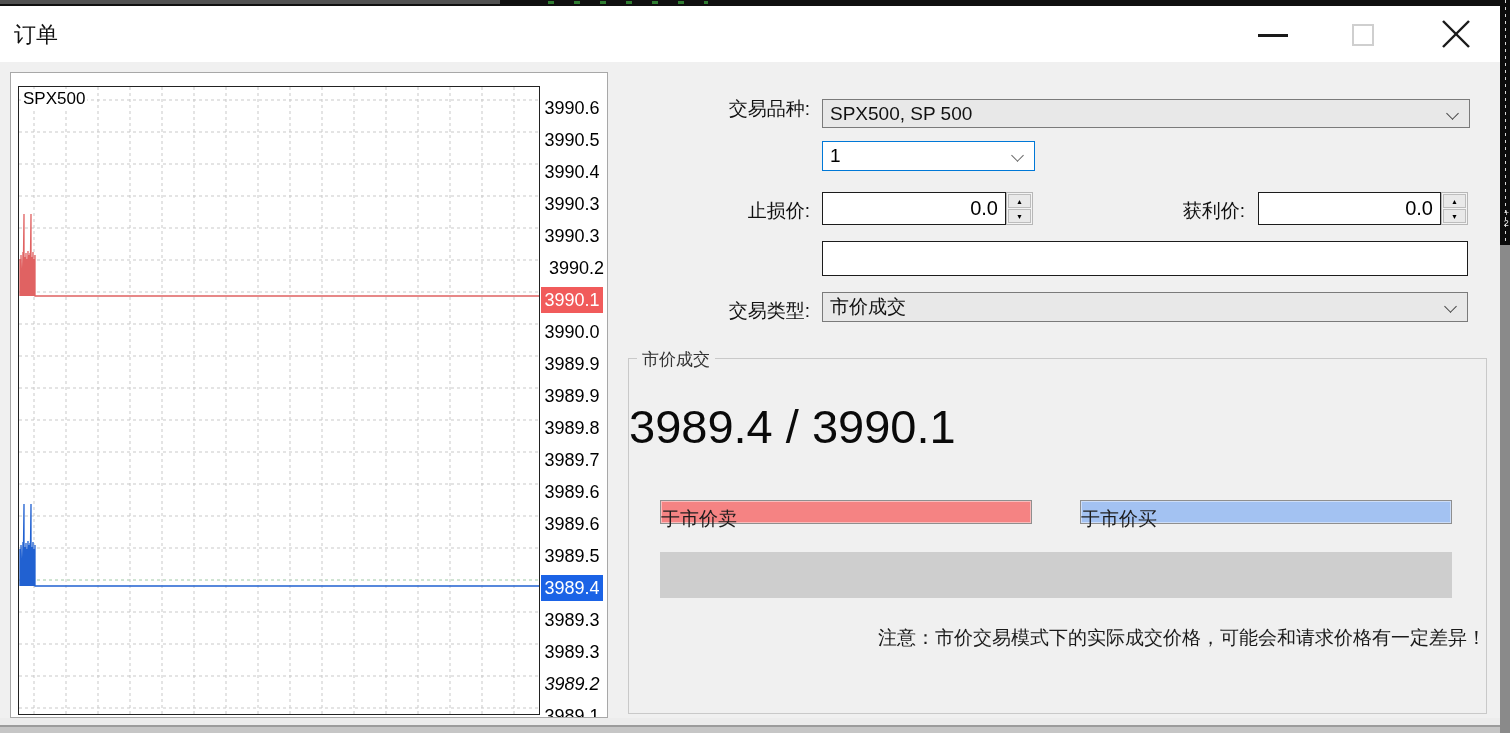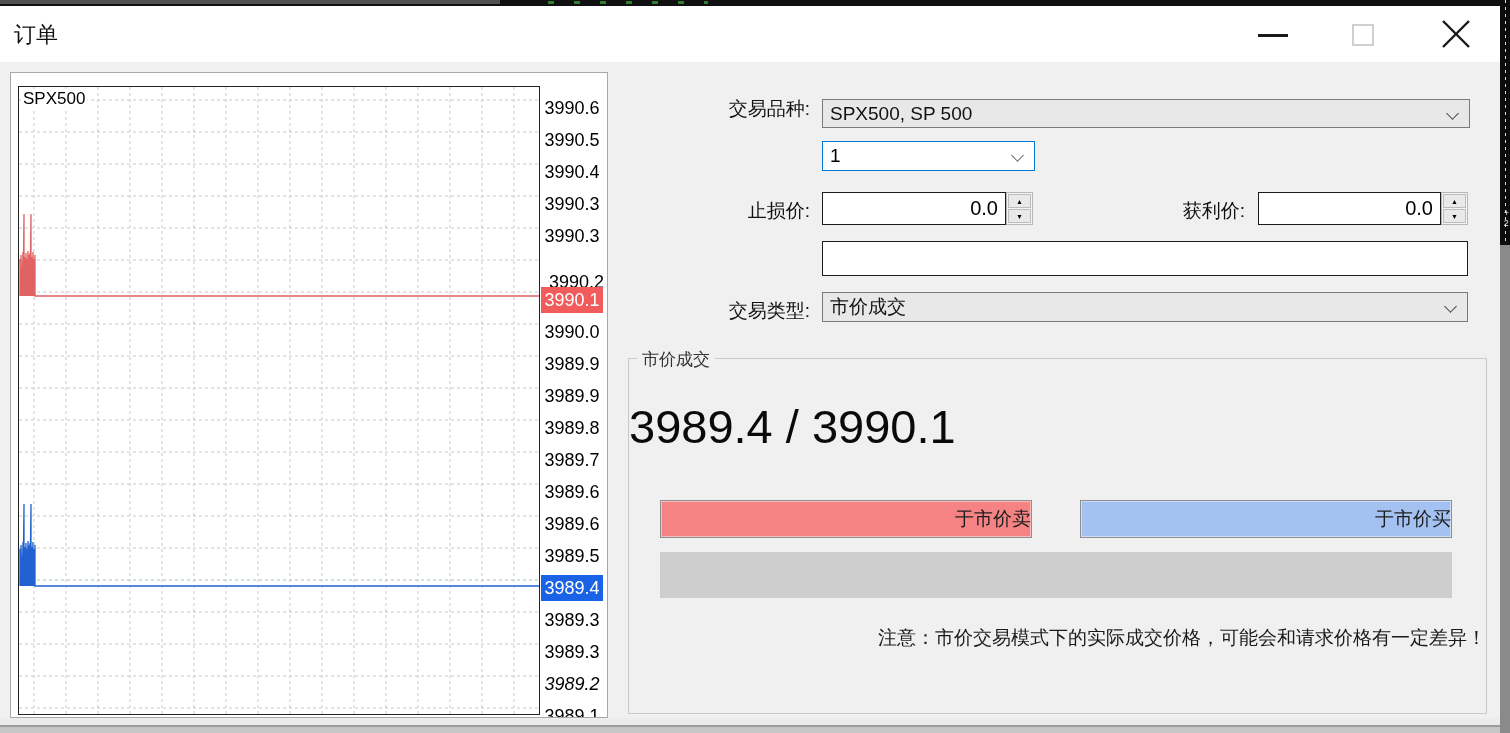--- a/index.html
+++ b/index.html
@@ -62,22 +62,22 @@
   .text-input input { width:100%; height:100%; border:none; outline:none; font-size:19px;
     padding:0 7px; font-family:inherit; background:transparent; }
 
   
   .groupbox { position:absolute; left:628px; top:352px; width:859px; height:356px;
     border:1px solid #c9c9c9; }
   .group-legend { position:absolute; left:8px; top:-11px; background:#f0f0f0; padding:0 5px;
     font-size:17px; color:#333; }
   .quote { position:absolute; left:0; top:40px; width:100%; text-align:left;
     font-size:47px; color:#0a0a0a; }
-  .exec-btn { position:absolute; top:141px; width:372px; height:38px; border:1px solid #8f8f8f;
-    box-shadow:inset 0 0 0 1px rgba(255,255,255,0.45); font-size:19px; text-align:right;
+  .exec-btn { position:absolute; top:141px; width:372px; height:24px; border:1px solid #8f8f8f;
+    box-shadow:inset 0 0 0 1px rgba(255,255,255,0.45); font-size:19px; text-align:left;
     line-height:36px; cursor:pointer; color:#1c1c1c; }
   .sell { left:31px; background:var(--sell-button); }
   .buy { left:451px; background:var(--buy-button); }
   .progress-bar { position:absolute; left:31px; top:193px; width:792px; height:46px;
     background:var(--disabled-bar); }
   .note { position:absolute; left:0; top:266px; width:100%; text-align:right; font-size:19px; color:#1a1a1a; }
 </style>
 </head>
 <body>
 
@@ -150,21 +150,21 @@
         <path id="bid-series" fill="none" stroke-width="1.3" d="M1 499 L1 462 L2 499 L2 458 L3 499 L4 455 L4 499 L5 417 L5 499 L6 460 L6 499 L7 456 L7 499 L8 462 L8 499 L9 454 L9 499 L10 458 L10 499 L11 456 L11 499 L12 417 L12 499 L13 460 L13 499 L14 455 L14 499 L15 462 L15 499 L16 458 L16 499 L520 499" stroke="#2161d1"></path>
       </svg>
       <div class="symbol-label">SPX500</div>
     </div>
     <div id="price-scale">
         <div class="scale-label" style="top: 22px;">3990.6</div>
         <div class="scale-label" style="top: 54px;">3990.5</div>
         <div class="scale-label" style="top: 86px;">3990.4</div>
         <div class="scale-label" style="top: 118px;">3990.3</div>
         <div class="scale-label" style="top: 150px;">3990.3</div>
-        <div class="scale-label" style="top: 196px; padding-left: 8px;">3990.2</div>
+        <div class="scale-label" style="top: 182px; padding-left: 8px;">3990.2</div>
         <div class="scale-label ask" style="top: 214px;">3990.1</div>
         <div class="scale-label" style="top: 246px;">3990.0</div>
         <div class="scale-label" style="top: 278px;">3989.9</div>
         <div class="scale-label" style="top: 310px;">3989.9</div>
         <div class="scale-label" style="top: 342px;">3989.8</div>
         <div class="scale-label" style="top: 374px;">3989.7</div>
         <div class="scale-label" style="top: 406px;">3989.6</div>
         <div class="scale-label" style="top: 438px;">3989.6</div>
         <div class="scale-label" style="top: 470px;">3989.5</div>
         <div class="scale-label bid" style="top: 502px;">3989.4</div>

